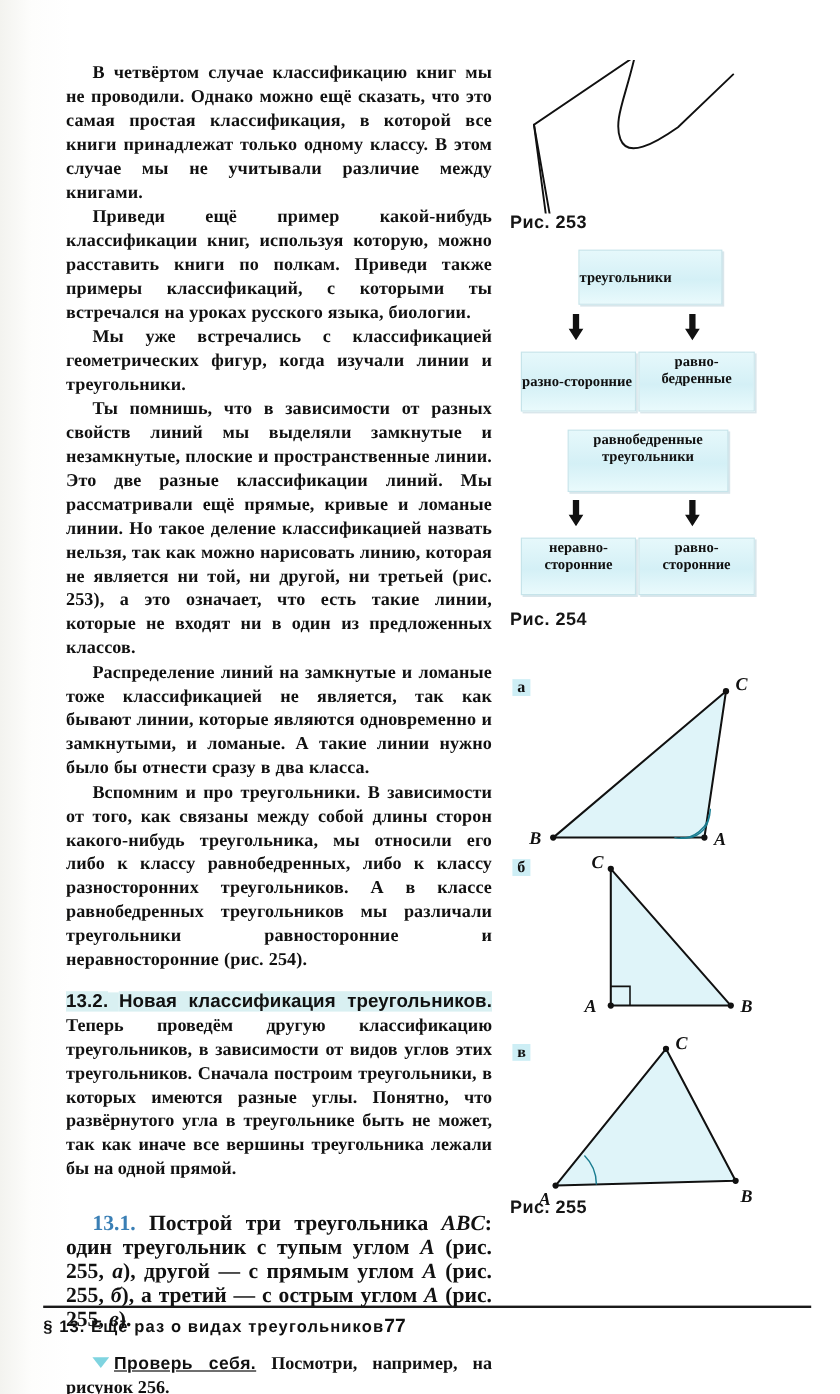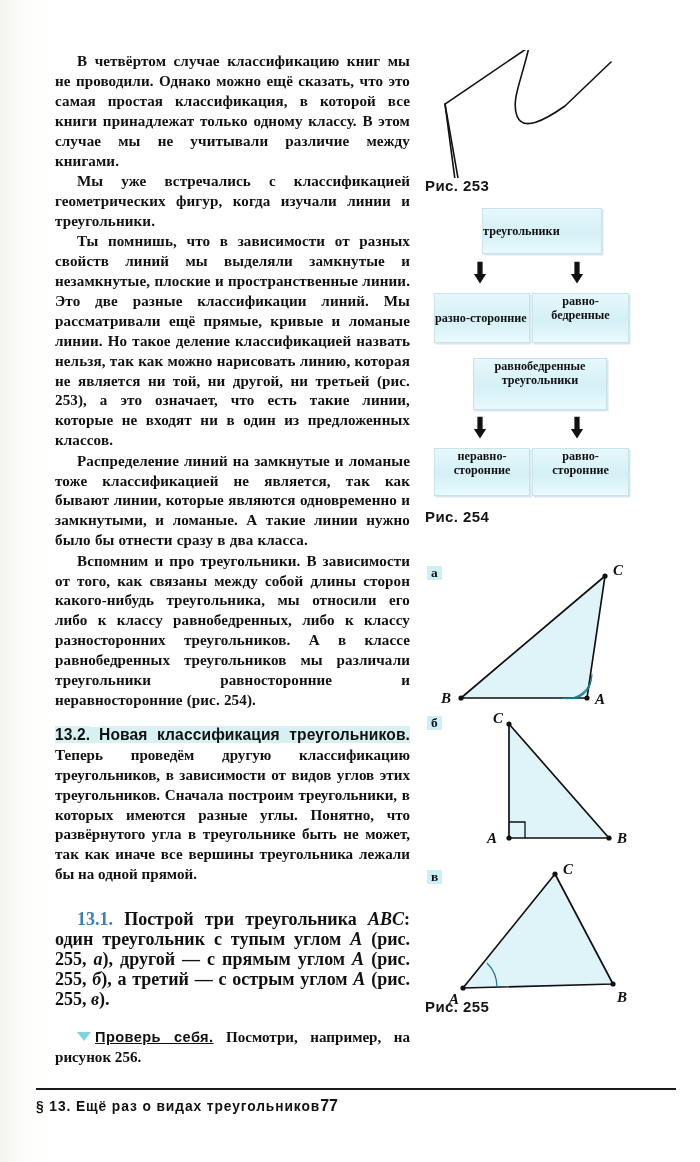--- a/index.html
+++ b/index.html
@@ -213,20 +213,21 @@
   }
 </style>
 </head>
 <body>
 
 <div id="page">
 
   <div id="textcol">
 
     <p class="para">В четвёртом случае классификацию книг мы не проводили. Однако можно ещё сказать, что это самая простая классификация, в которой все книги принадлежат только одному классу. В этом случае мы не учитывали различие между книгами.</p>
+    <p class="para">Приведи ещё пример какой-нибудь классификации книг, используя которую, можно расставить книги по полкам. Приведи также примеры классификаций, с которыми ты встречался на уроках русского языка, биологии.</p>
     <p class="para">Мы уже встречались с классификацией геометрических фигур, когда изучали линии и треугольники.</p>
     <p class="para">Ты помнишь, что в зависимости от разных свойств линий мы выделяли замкнутые и незамкнутые, плоские и пространственные линии. Это две разные классификации линий. Мы рассматривали ещё прямые, кривые и ломаные линии. Но такое деление классификацией назвать нельзя, так как можно нарисовать линию, которая не является ни той, ни другой, ни третьей (рис. 253), а это означает, что есть такие линии, которые не входят ни в один из предложенных классов.</p>
     <p class="para">Распределение линий на замкнутые и ломаные тоже классификацией не является, так как бывают линии, которые являются одновременно и замкнутыми, и ломаные. А такие линии нужно было бы отнести сразу в два класса.</p>
     <p class="para">Вспомним и про треугольники. В зависимости от того, как связаны между собой длины сторон какого-нибудь треугольника, мы относили его либо к классу равнобедренных, либо к классу разносторонних треугольников. А в классе равнобедренных треугольников мы различали треугольники равносторонние и неравносторонние (рис. 254).</p>
 
     <div class="section-block">
       <p class="section-para"><span class="sec-num sec-hl">13.2.</span><span class="sec-hl">&nbsp;</span><span class="sec-title sec-hl">Новая классификация треугольников.</span><span> Теперь проведём другую классификацию треугольников, в зависимости от видов углов этих треугольников. Сначала построим треугольники, в которых имеются разные углы. Понятно, что развёрнутого угла в треугольнике быть не может, так как иначе все вершины треугольника лежали бы на одной прямой.</span></p>
     </div>
 
     <p class="exercise"><span class="ex-num">13.1.</span><span> Построй три треугольника </span><span class="ital">ABC</span><span>: один треугольник с тупым углом </span><span class="ital">A</span><span> (рис. 255, </span><span class="ital">а</span><span>), другой — с прямым углом </span><span class="ital">A</span><span> (рис. 255, </span><span class="ital">б</span><span>), а третий — с острым углом </span><span class="ital">A</span><span> (рис. 255, </span><span class="ital">в</span><span>).</span></p>

